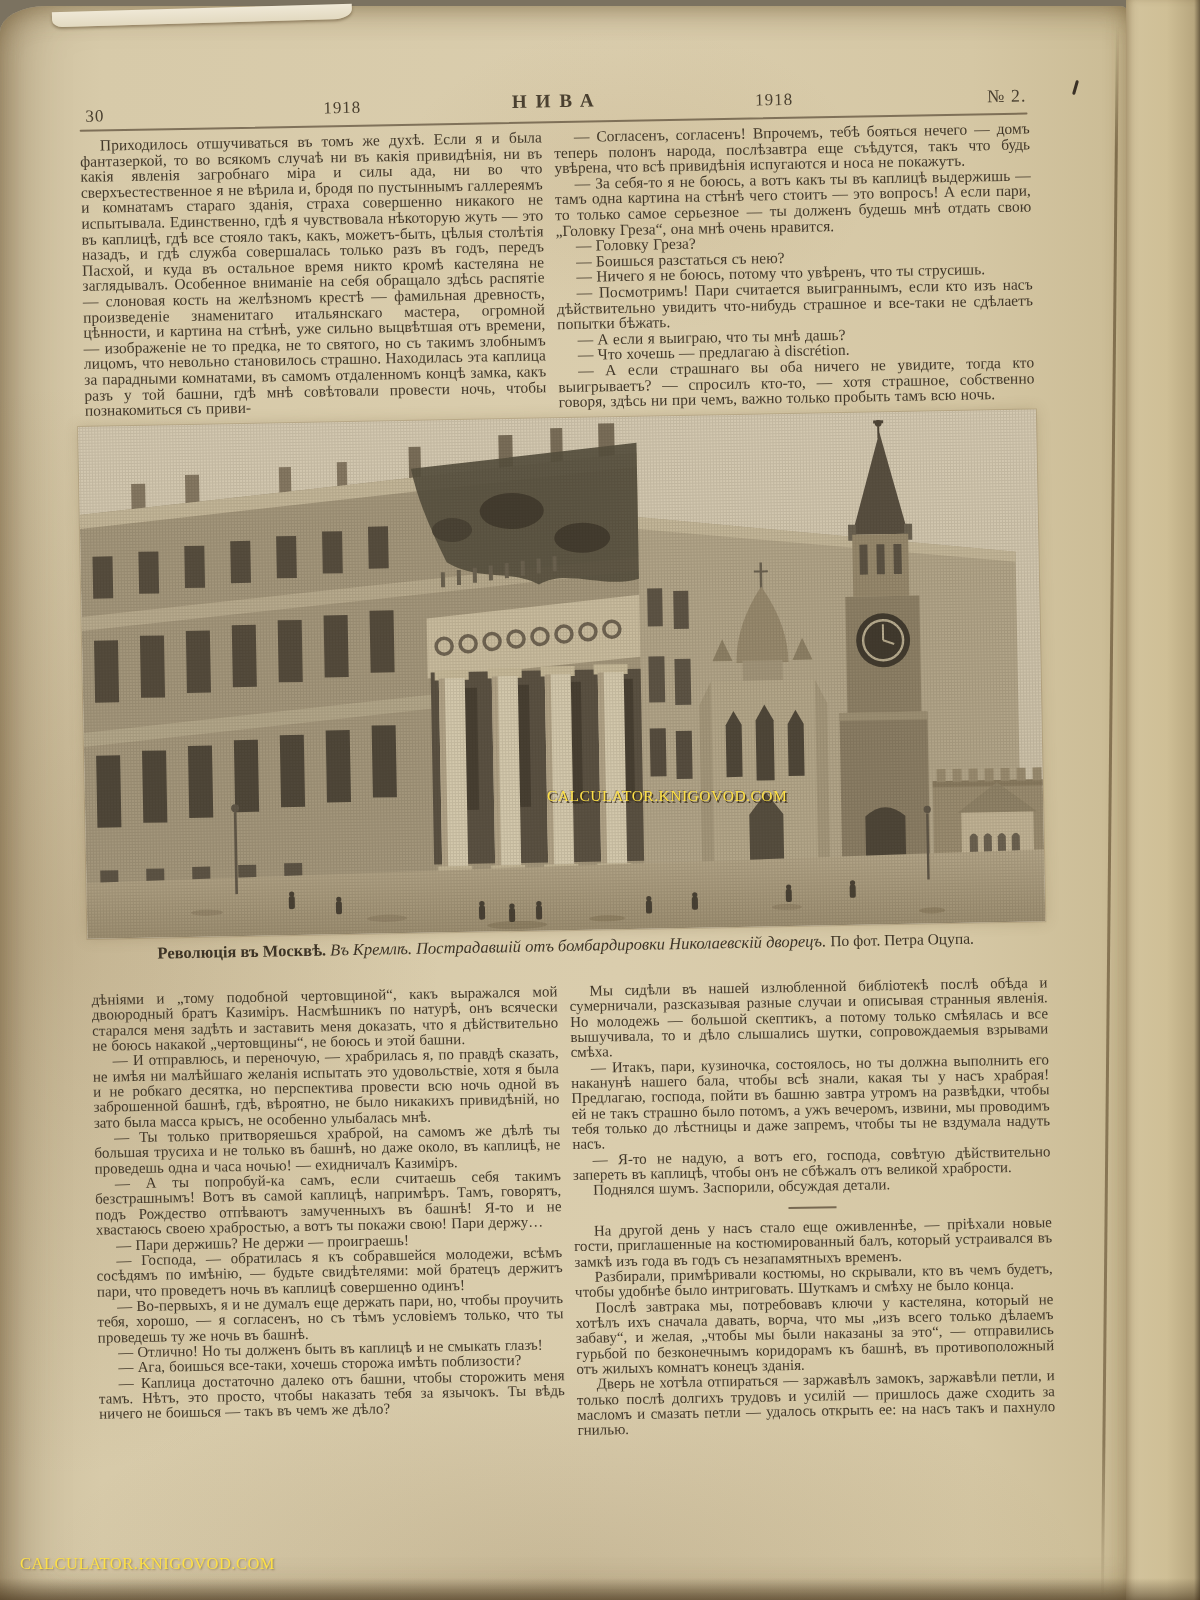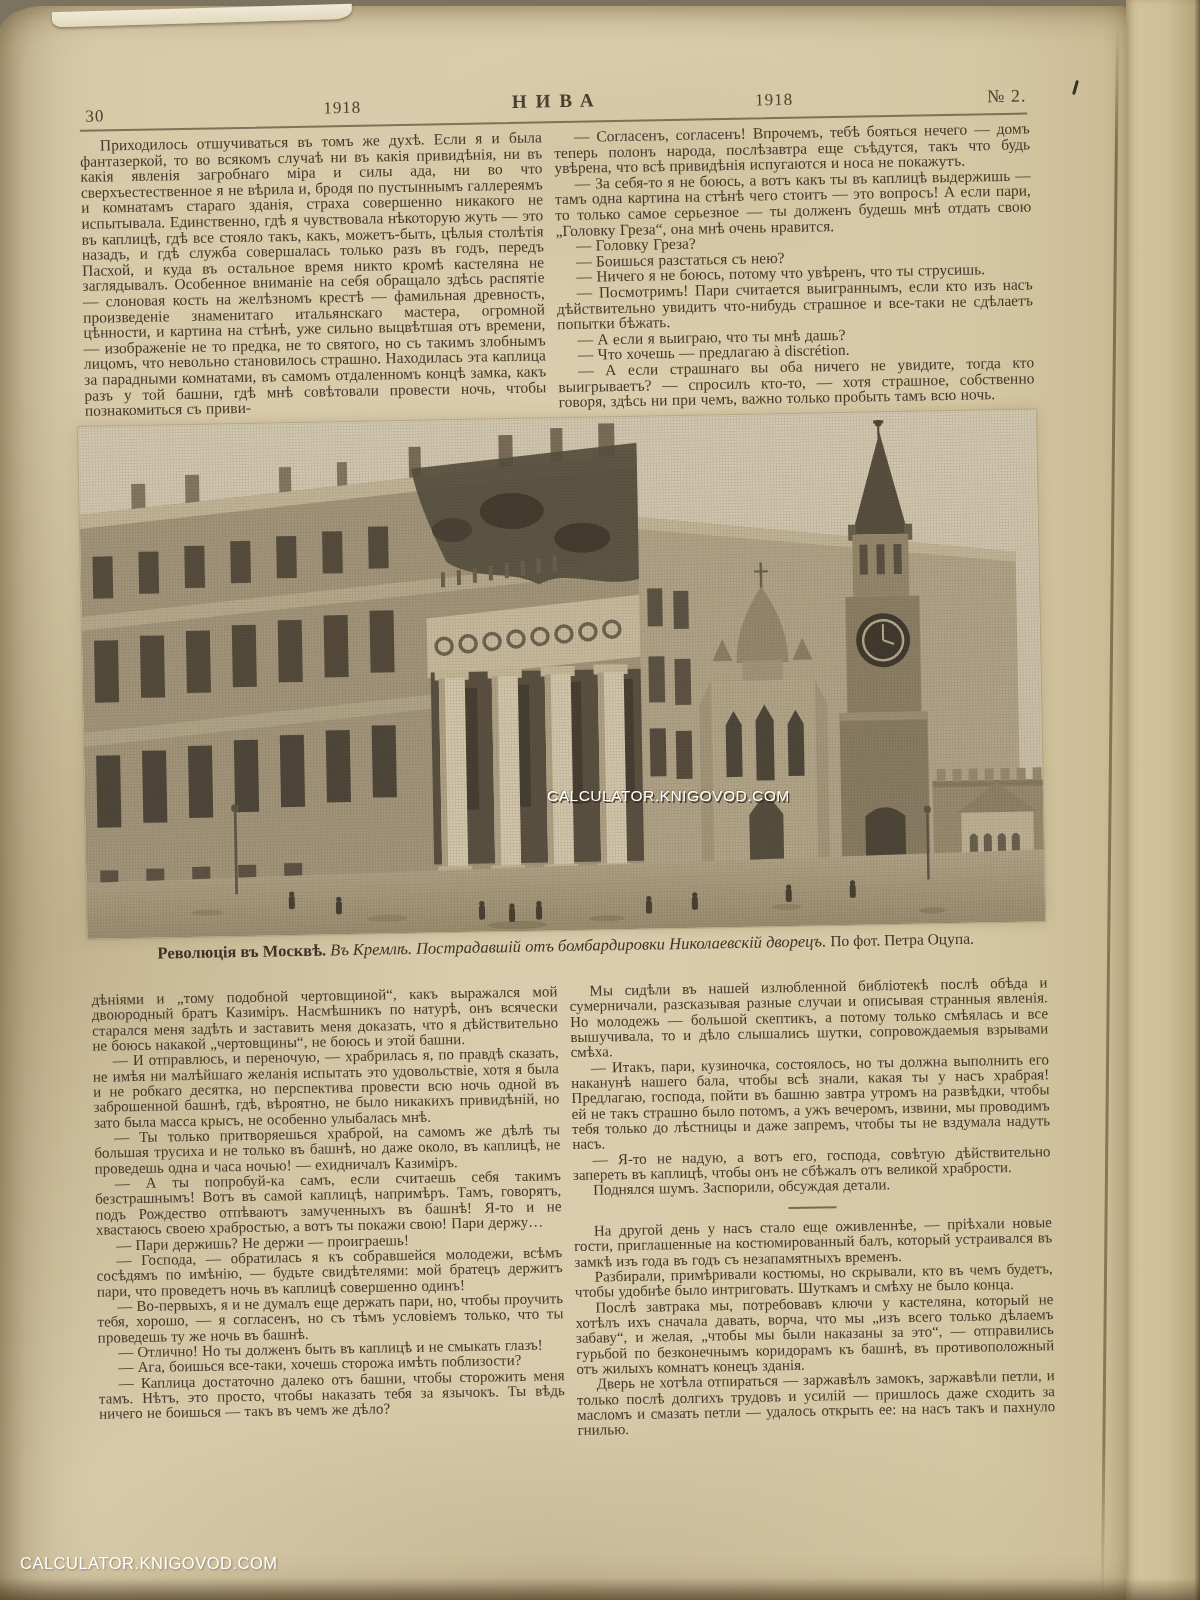--- a/index.html
+++ b/index.html
@@ -90,21 +90,21 @@
   }
   .caption{
     position:absolute;left:80px;top:936px;width:966px;text-align:center;
     font-size:16.5px;white-space:nowrap;color:#3d3426;
   }
   .cap-b{font-weight:bold;}
   .cap-i{font-style:italic;}
   .cap-c{font-size:15.5px;}
   
   .wm{
-    position:absolute;font-family:Liberation Sans, sans-serif;color:#ffffff;
+    position:absolute;font-family:Liberation Serif, serif;color:#fde047;
     letter-spacing:.5px;white-space:nowrap;
   }
   .wm-center{
     left:547px;top:787px;font-size:15.5px;
     text-shadow:1.5px 1.5px 0 rgba(55,42,22,.85), -1px -1px 0 rgba(55,42,22,.3);
   }
   .wm-bottom{
     left:20px;top:1554px;font-size:16.5px;
     text-shadow:1px 1px 2px rgba(95,75,45,.55);
   }

